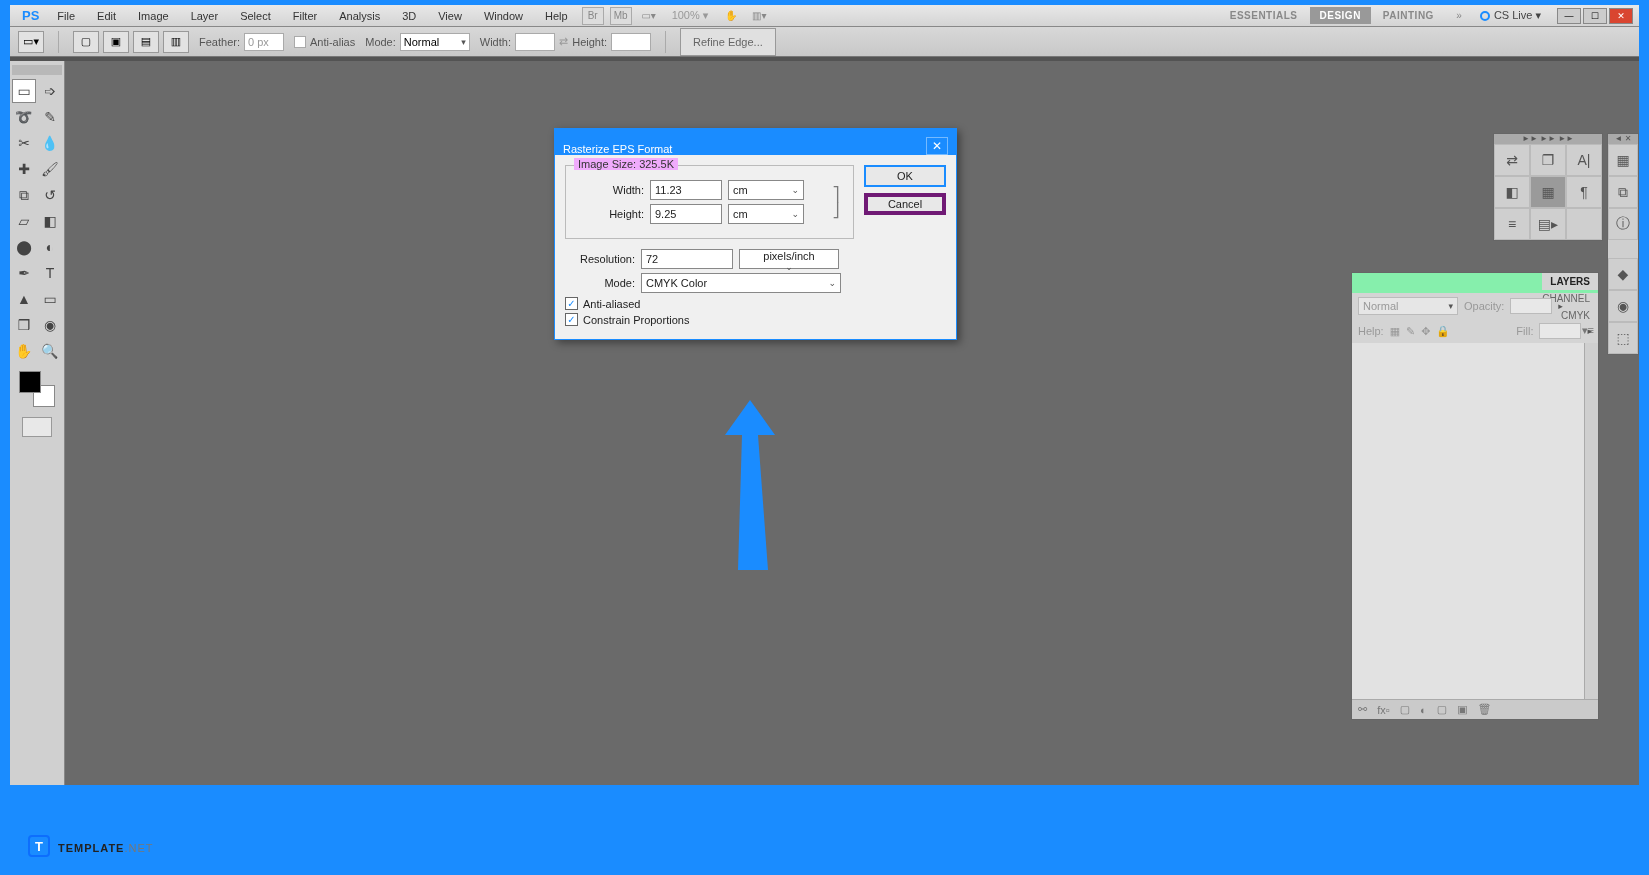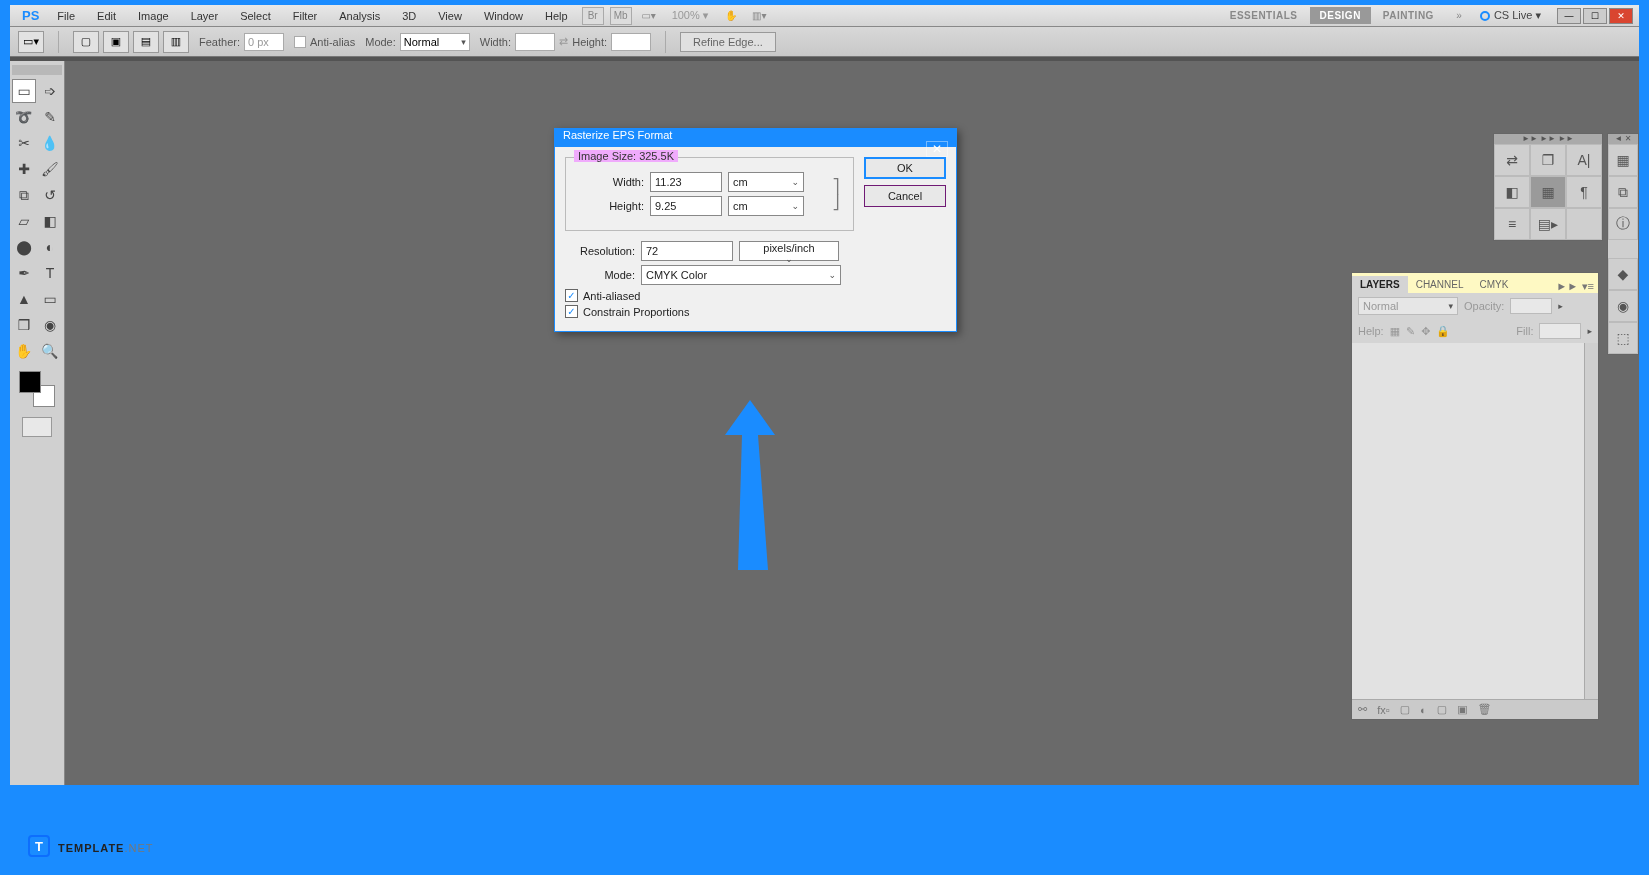--- a/index.html
+++ b/index.html
@@ -19,21 +19,21 @@
 .win-btns { display:flex; gap:2px; margin-left:8px; }
 .win-btn { width:24px; height:16px; background:#ccc; border:1px solid #888; display:flex; align-items:center; justify-content:center; font-size:9px; }
 .win-btn.close { background:#d94530; color:#fff; }
 .optionbar { height:30px; background:linear-gradient(#d8d8d8,#c8c8c8); border-bottom:1px solid #777; display:flex; align-items:center; padding:0 8px; gap:10px; }
 .opt-icon { width:26px; height:22px; border:1px solid #999; background:#e2e2e2; display:flex; align-items:center; justify-content:center; }
 .opt-group { display:flex; align-items:center; gap:4px; }
 .opt-label { color:#555; }
 .opt-input { width:40px; height:18px; border:1px solid #aaa; background:#fff; padding:0 3px; color:#999; }
 .opt-select { width:70px; height:18px; border:1px solid #aaa; background:#fff; padding:0 3px; display:flex; align-items:center; justify-content:space-between; }
 .opt-check { width:12px; height:12px; border:1px solid #aaa; background:#fff; }
-.opt-button { height:20px; padding:0 12px; border:1px solid #999; background:#e0e0e0; color:#666; }
+.opt-button { height:28px; padding:0 12px; border:1px solid #999; background:#e0e0e0; color:#666; }
 .divider { width:1px; height:22px; background:#aaa; margin:0 4px; }
 .content { position:absolute; top:56px; left:0; right:0; bottom:0; display:flex; }
 .toolbox { width:55px; background:#d0d0d0; border-right:1px solid #888; display:flex; flex-direction:column; align-items:center; padding-top:4px; }
 .tool-tab { width:50px; height:10px; background:#b8b8b8; margin-bottom:4px; }
 .tool-grid { display:grid; grid-template-columns:24px 24px; gap:2px; }
 .tool { width:24px; height:24px; display:flex; align-items:center; justify-content:center; color:#444; font-size:14px; cursor:pointer; }
 .tool.active { background:#fff; border:1px solid #888; }
 .swatch-area { margin-top:8px; position:relative; width:36px; height:36px; }
 .swatch-fg { position:absolute; width:22px; height:22px; background:#000; border:1px solid #888; top:0; left:0; }
 .swatch-bg { position:absolute; width:22px; height:22px; background:#fff; border:1px solid #888; bottom:0; right:0; }
@@ -42,50 +42,50 @@
 .right-dock { position:absolute; right:10px; top:133px; display:flex; gap:4px; align-items:flex-start; }
 .icon-panel-group { background:#cfcfcf; border:1px solid #666; }
 .icon-panel-head { height:10px; background:#aaa; display:flex; justify-content:center; gap:8px; color:#555; font-size:8px; }
 .icon-cols { display:flex; }
 .icon-col { display:flex; flex-direction:column; }
 .icon-cell { width:36px; height:32px; display:flex; align-items:center; justify-content:center; border:1px solid #bbb; color:#555; font-size:14px; }
 .icon-cell.dark { background:#9a9a9a; }
 .side-strip { background:#cfcfcf; border:1px solid #666; display:flex; flex-direction:column; }
 .side-strip .icon-cell { width:30px; height:32px; }
 .panels-stack { position:absolute; right:50px; top:272px; width:248px; background:#d4d4d4; border:1px solid #666; }
-.panel-tabs { display:flex; background:#fef9c3; height:20px; align-items:flex-end; }
+.panel-tabs { display:flex; background:#86efac; height:20px; align-items:flex-end;flex-direction:column; }
 .panel-tab { padding:3px 8px; color:#666; font-size:10px; cursor:pointer; }
 .panel-tab.active { background:#d4d4d4; color:#222; font-weight:bold; }
 .panel-tabs-ext { margin-left:auto; display:flex; gap:4px; padding-right:4px; color:#777; font-size:9px; }
 .panel-row { display:flex; align-items:center; padding:4px 6px; gap:6px; color:#999; }
 .panel-select { flex:0 0 100px; height:18px; border:1px solid #bbb; background:#e6e6e6; display:flex; align-items:center; padding:0 4px; justify-content:space-between; }
 .panel-mini-input { width:42px; height:16px; border:1px solid #bbb; background:#e8e8e8; }
 .panel-body { height:356px; background:#e2e2e2; position:relative; }
 .panel-scrollbar { position:absolute; right:0; top:0; width:14px; height:100%; background:#cfcfcf; border-left:1px solid #aaa; }
 .panel-footer { height:20px; background:#cacaca; display:flex; align-items:center; gap:10px; padding:0 6px; color:#777; border-top:1px solid #aaa; }
 .panel-footer span { font-size:11px; }
 .dialog { position:absolute; left:554px; top:128px; width:403px; background:#1a8cff; padding:1px; box-shadow:3px 3px 8px rgba(0,0,0,.4); }
-.dialog-title { height:18px; background:#1a8cff; color:#fff; display:flex; align-items:flex-start; padding:0 8px; font-size:12px;flex-direction:column; }
+.dialog-title { height:26px; background:#1a8cff; color:#fff; display:flex; align-items:flex-end; padding:0 8px; font-size:12px; }
 .dialog-close { margin-left:auto; width:22px; height:18px; display:flex; align-items:center; justify-content:center; color:#fff; border:1px solid rgba(255,255,255,.4); cursor:pointer; font-size:12px; }
 .dialog-body { background:#f0f0f0; padding:10px 10px 10px 10px; display:flex; gap:10px; }
 .dialog-left { flex:1; }
 .fieldset { border:1px solid #bbb; padding:10px 8px 10px 8px; position:relative; margin-bottom:10px; }
 .legend { position:absolute; top:-8px; left:8px; background:#f0abfc; padding:0 4px; color:#333; }
 .form-row { display:flex; align-items:center; gap:6px; margin:4px 0; }
 .form-label { width:70px; text-align:right; color:#222; }
 .text-input { width:72px; height:20px; border:1px solid #888; background:#fff; padding:0 4px; color:#222; }
 .unit-select { width:76px; height:20px; border:1px solid #888; background:#fff; display:flex; align-items:center; justify-content:space-between; padding:0 4px; color:#222; }
 .unit-select.wide { width:200px; }
 .unit-select.med { width:100px;flex-direction:column; }
 .chev { font-size:9px; color:#555; }
 .link-bracket { width:18px; align-self:stretch; display:flex; align-items:center; justify-content:center; color:#777; font-size:14px; }
 .check-row { display:flex; align-items:center; gap:5px; margin:3px 0; color:#222; }
 .checkbox { width:13px; height:13px; border:1px solid #666; background:#fff; display:flex; align-items:center; justify-content:center; font-size:10px; color:#1a8cff; }
 .dialog-right { width:82px; display:flex; flex-direction:column; gap:6px; }
-.dlg-btn { height:22px; border:1px solid #701a75; background:#e8e8e8; display:flex; align-items:center; justify-content:center; color:#222; cursor:pointer; }
+.dlg-btn { height:22px; border:4px solid #701a75; background:#e8e8e8; display:flex; align-items:center; justify-content:center; color:#222; cursor:pointer; }
 .dlg-btn.primary { border:2px solid #1a8cff; }
 .arrow-annot { position:absolute; left:720px; top:400px; width:60px; height:170px; pointer-events:none; }
 .watermark { position:absolute; left:28px; bottom:18px; display:flex; align-items:center; gap:8px; }
 .wm-icon { width:22px; height:22px; background:#1a8cff; border-radius:4px; color:#fff; display:flex; align-items:center; justify-content:center; font-weight:bold; font-size:13px; border:2px solid #0d6efd; }
 .wm-text { font-size:15px; font-weight:bold; color:#222; letter-spacing:1px; }
 .wm-text .net { color:#777; font-weight:normal; }
 </style>
 </head>
 <body>
 

